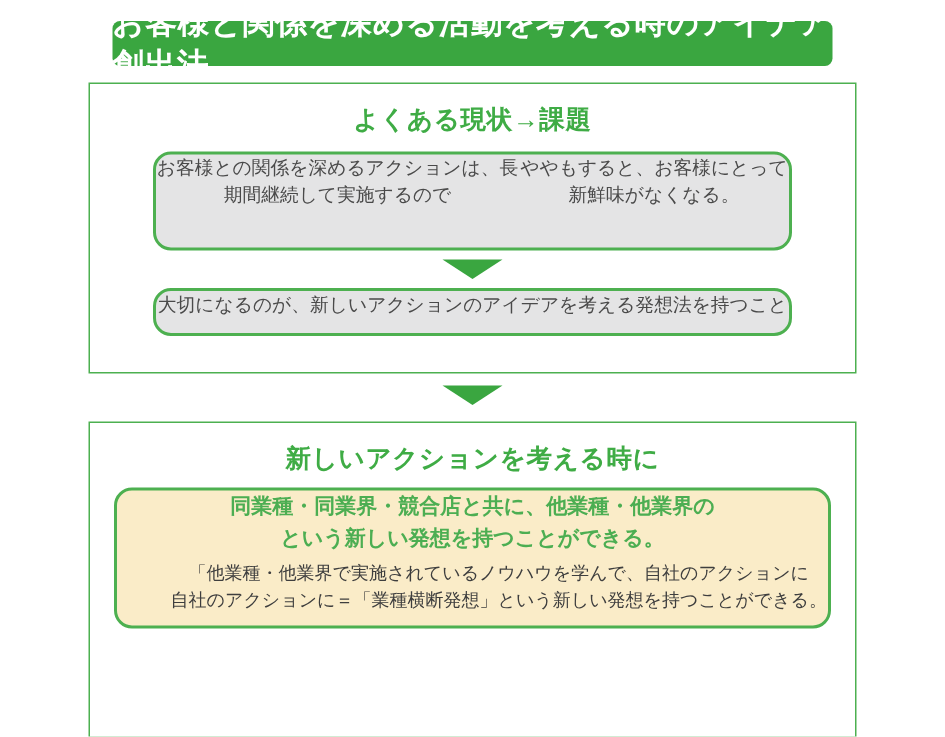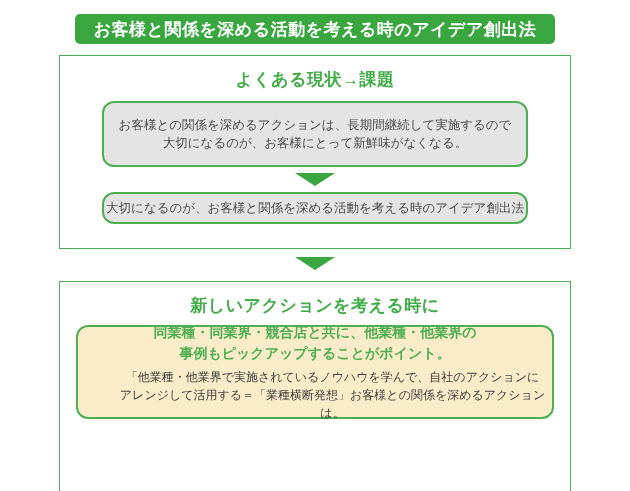--- a/index.html
+++ b/index.html
@@ -17,21 +17,21 @@
     font-family:"Liberation Sans","DejaVu Sans",sans-serif;
     overflow:hidden;
   }
   .page{width:630px;height:491px;position:relative;}
   .header-bar{
     width:480px;height:30px;
     margin:14px auto 0;
     background:var(--green);
     border-radius:5px;
     display:flex;align-items:center;justify-content:center;
-    color:#ffffff;font-size:17px;font-weight:bold;
+    color:#ffffff;font-size:21px;font-weight:bold;
     letter-spacing:0.5px;
   }
   .panel{
     width:512px;
     margin:11px auto 0;
     border:1px solid var(--border-green);
     background:#ffffff;
   }
   .panel-1{height:194px;}
   .panel-2{height:211px;}
@@ -41,21 +41,21 @@
     color:var(--title-green);
     font-size:17px;font-weight:bold;
     letter-spacing:0.5px;
   }
   .gray-box{
     width:426px;
     margin:10px auto 0;
     background:var(--gray-fill);
     border:2px solid var(--border-green);
     border-radius:12px;
-    display:flex;flex-direction:column;justify-content:center;
+    display:flex;flex-direction:row;justify-content:center;
     text-align:center;
     color:#4a4a4a;font-size:12.5px;line-height:18px;
   }
   .gray-box.multi{height:66px;}
   .gray-box.single{height:32px;margin-top:6px;}
   .arrow-down{
     width:0;height:0;
     border-left:20px solid transparent;
     border-right:20px solid transparent;
     border-top:13px solid var(--green);
@@ -67,21 +67,21 @@
     text-align:center;
     color:var(--text-dark);
     font-size:12px;line-height:19px;
   }
   .highlight-box{
     width:478px;height:94px;
     margin:8px auto 0;
     background:var(--cream-fill);
     border:2px solid var(--border-green);
     border-radius:12px;
-    display:flex;flex-direction:column;justify-content:center;
+    display:flex;flex-direction:column;
     text-align:center;
   }
   .hl-point{
     color:#4cae52;font-size:14px;font-weight:bold;line-height:21px;
   }
   .hl-detail{
     margin-top:4px;
     color:var(--text-dark);font-size:12px;line-height:18px;padding-left:35px;
   }
 </style>
@@ -91,37 +91,37 @@
 <div class="page">
 
   <div class="header-bar">
     <span>お客様と関係を深める活動を考える時のアイデア創出法</span>
   </div>
 
   <div class="panel panel-1">
     <div class="panel-title">よくある現状→課題</div>
     <div class="gray-box multi">
       <div>お客様との関係を深めるアクションは、長期間継続して実施するので</div>
-      <div>大切になるのが、お客様にとって新鮮味がなくなる。</div>
+      <div>ややもすると、お客様にとって新鮮味がなくなる。</div>
     </div>
     <div class="arrow-down"></div>
     <div class="gray-box single">
-      <div>大切になるのが、お客様と関係を深める活動を考える時のアイデア創出法</div>
+      <div>大切になるのが、新しいアクションのアイデアを考える発想法を持つこと</div>
     </div>
   </div>
 
   <div class="arrow-down between-panels"></div>
 
   <div class="panel panel-2">
     <div class="panel-title">新しいアクションを考える時に</div>
     <div class="highlight-box">
       <div class="hl-point">
         <div>同業種・同業界・競合店と共に、他業種・他業界の</div>
-        <div>事例もピックアップすることがポイント。</div>
+        <div>という新しい発想を持つことができる。</div>
       </div>
       <div class="hl-detail">
         <div>「他業種・他業界で実施されているノウハウを学んで、自社のアクションに</div>
-        <div>アレンジして活用する＝「業種横断発想」お客様との関係を深めるアクションは。</div>
+        <div>自社のアクションに＝「業種横断発想」という新しい発想を持つことができる。</div>
       </div>
     </div>
   </div>
 
 </div>
 
 </body></html>

